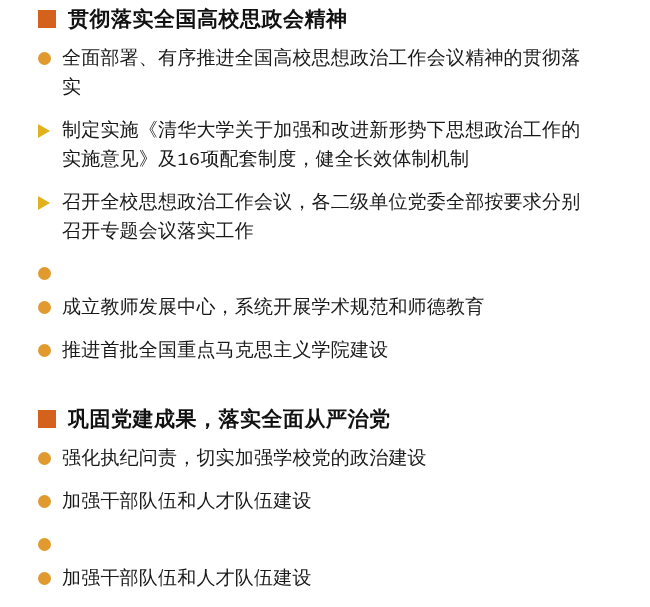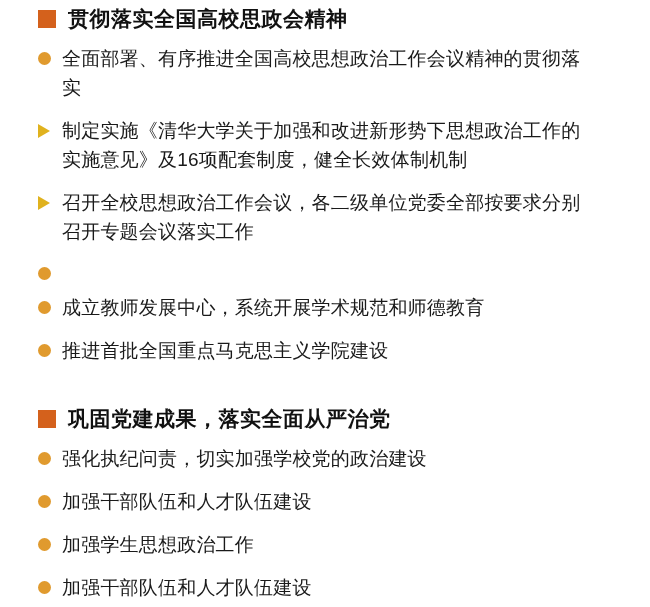--- a/index.html
+++ b/index.html
@@ -74,20 +74,21 @@
     border-left: 12px solid #e0b21e;
     background: none;
     margin-right: 12px;
     margin-top: 7px;
   }
   .bullet-text {
     font-size: 19px;
     line-height: 1.52;
     color: #1a1a1a;
     letter-spacing: 0.2px;
+    font-family: Liberation Mono, monospace;
   }
   .gap {
     height: 26px;
   }
 </style>
 </head>
 <body>
 
 <div class="page">
 
@@ -134,21 +135,20 @@
       <li class="bullet-item">
         <span class="bullet-icon dot"></span>
         <span class="bullet-text">强化执纪问责，切实加强学校党的政治建设</span>
       </li>
       <li class="bullet-item">
         <span class="bullet-icon dot"></span>
         <span class="bullet-text">加强干部队伍和人才队伍建设</span>
       </li>
       <li class="bullet-item">
         <span class="bullet-icon dot"></span>
-        <span class="bullet-text">加强学生思想政治工作</span>
       </li>
       <li class="bullet-item">
         <span class="bullet-icon dot"></span>
         <span class="bullet-text">加强干部队伍和人才队伍建设</span>
       </li>
     </ul>
   </div>
 
 </div>
 

